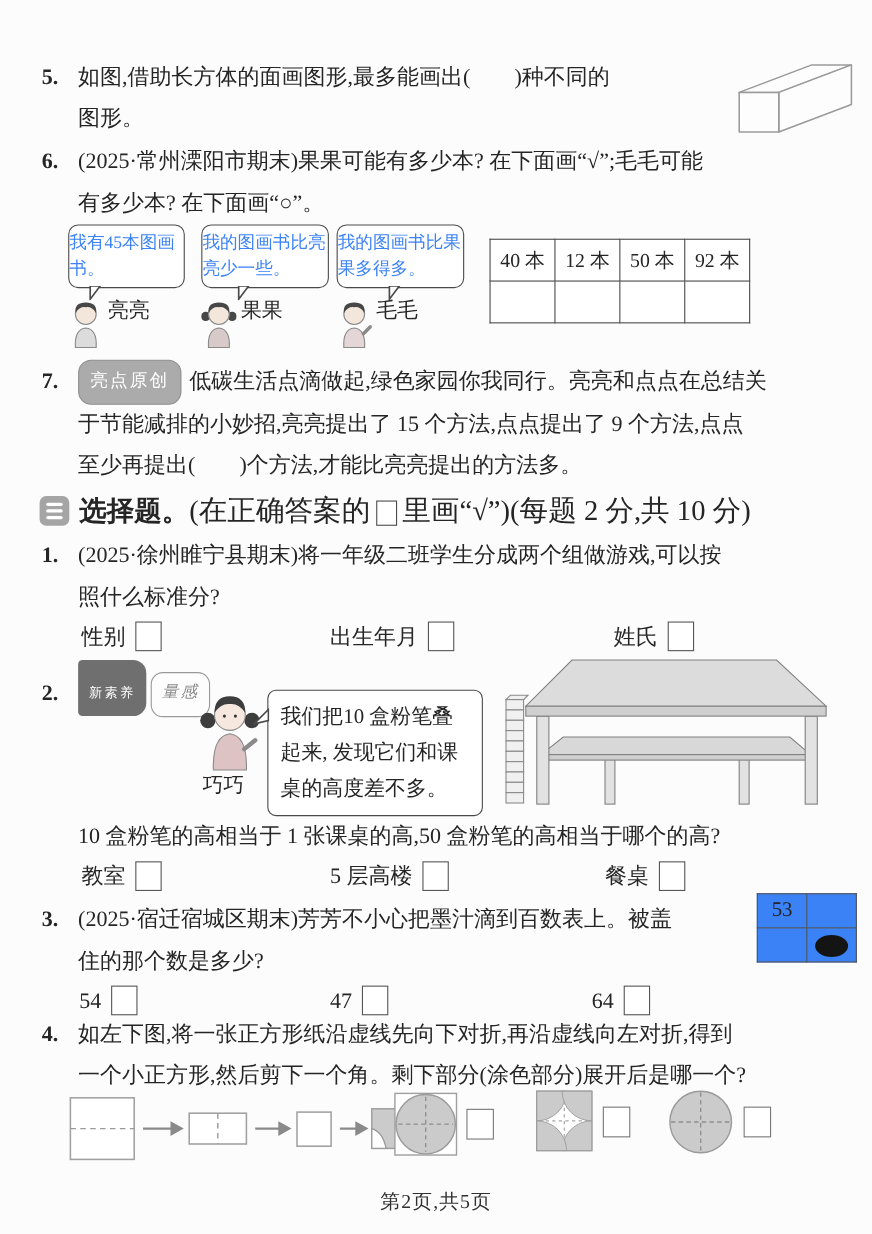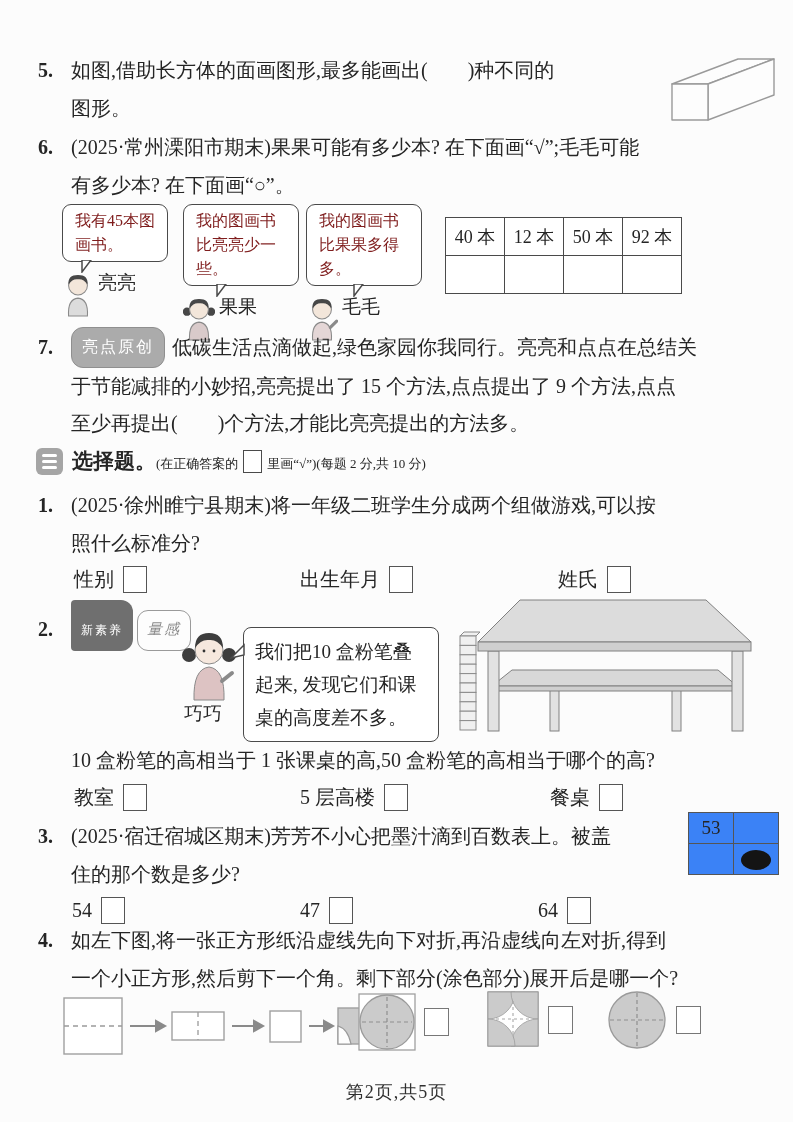--- a/index.html
+++ b/index.html
@@ -21,36 +21,36 @@
     font-family:"Liberation Sans",sans-serif; }
   .badge-outline { display:inline-block; padding:0 9px 1px; border-radius:11px; background:#fdfdfd;
     border:1px solid #9a9a9a; color:#8a8a8a; font-size:15px; font-style:italic; letter-spacing:2px;
     vertical-align:2px; }
 
   
   .sec { position:absolute; left:36px; top:447px; display:flex; align-items:center; }
   .sec-icon { width:27px; height:27px; border-radius:6px; background:#a5a5a5; display:flex;
     flex-direction:column; justify-content:center; gap:3px; align-items:center; margin-right:9px; }
   .sec-icon i { display:block; width:15px; height:3px; background:#ffffff; border-radius:2px; }
-  .sec-title { font-size:21px; font-weight:700;font-family:Liberation Mono, monospace; }
-  .sec-note { font-size:13px; }
+  .sec-title { font-size:25px; font-weight:700;font-family:Liberation Mono, monospace; }
+  .sec-note { font-size:26px; }
   .inline-box { display:inline-block; width:19px; height:23px; border:1.5px solid #4a4a4a;
     vertical-align:-5px; margin:0 5px; background:#fff; }
 
   
   .optrow { position:relative; height:40px; }
   .opt { position:absolute; top:0; font-size:20px; line-height:34px; white-space:nowrap; }
   .checkbox { display:inline-block; width:24px; height:27px; border:1.5px solid #555555;
     background:#ffffff; vertical-align:-7px; margin-left:9px; }
   .cb-abs { position:absolute; width:25px; height:28px; border:1.5px solid #777777; background:#fff; }
 
   
   .speaker { position:absolute; }
   .bubble { position:relative; border:1.6px solid #4a4a4a; border-radius:9px; background:#fff;
-    padding:4px 12px; font-size:16px; line-height:24px; color:#7f1d1d; }
+    padding:4px 0; font-size:16px; line-height:24px; color:#3b82f6; }
   .tail { position:absolute; }
   .speaker-row { display:flex; align-items:flex-start; margin-top:11px; }
   .speaker-name { font-size:19px; margin-left:4px; line-height:20px; }
 
   
   .btable { position:absolute; left:445px; top:217px; border-collapse:collapse; background:#fff; }
   .btable td { border:1.6px solid #4a4a4a; width:59px; height:38px; text-align:center;
     font-size:18px; color:#252525; }
 
   

